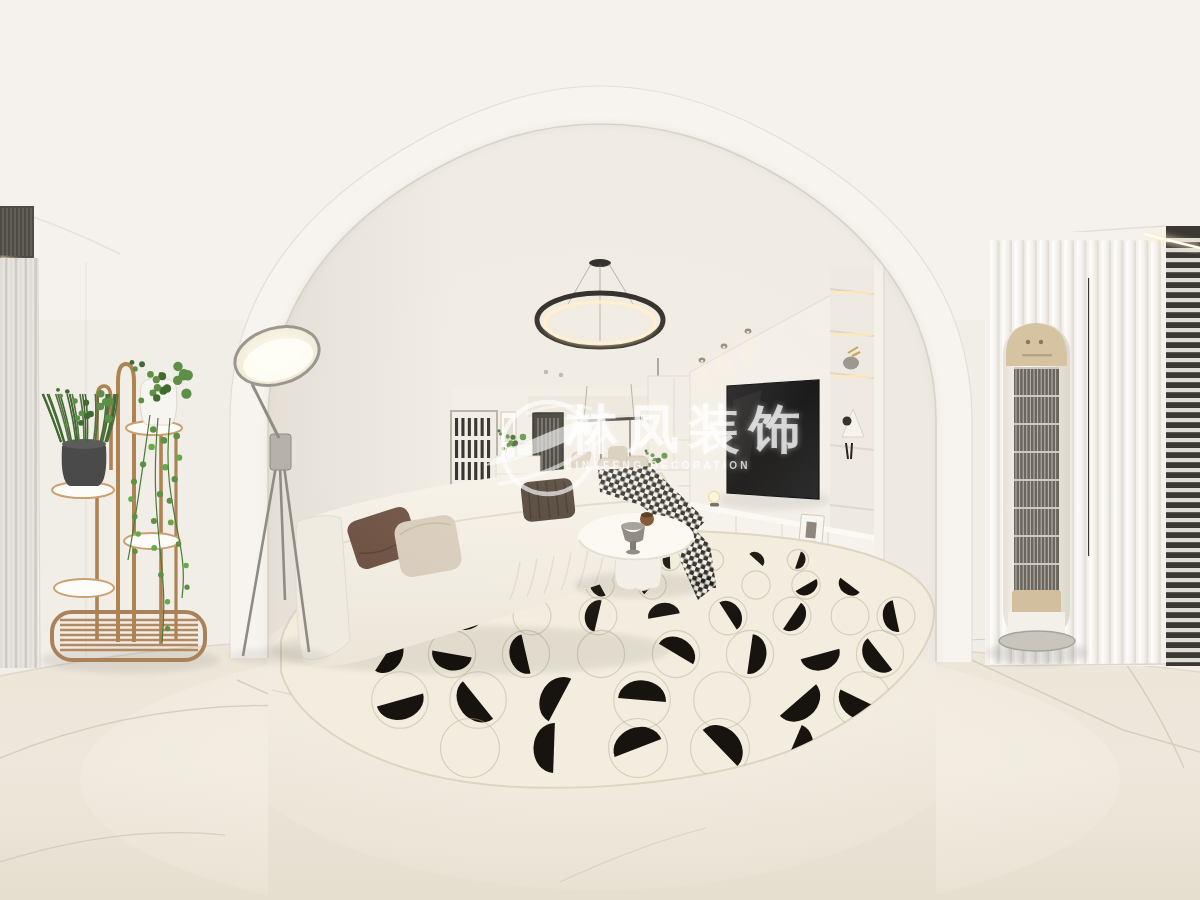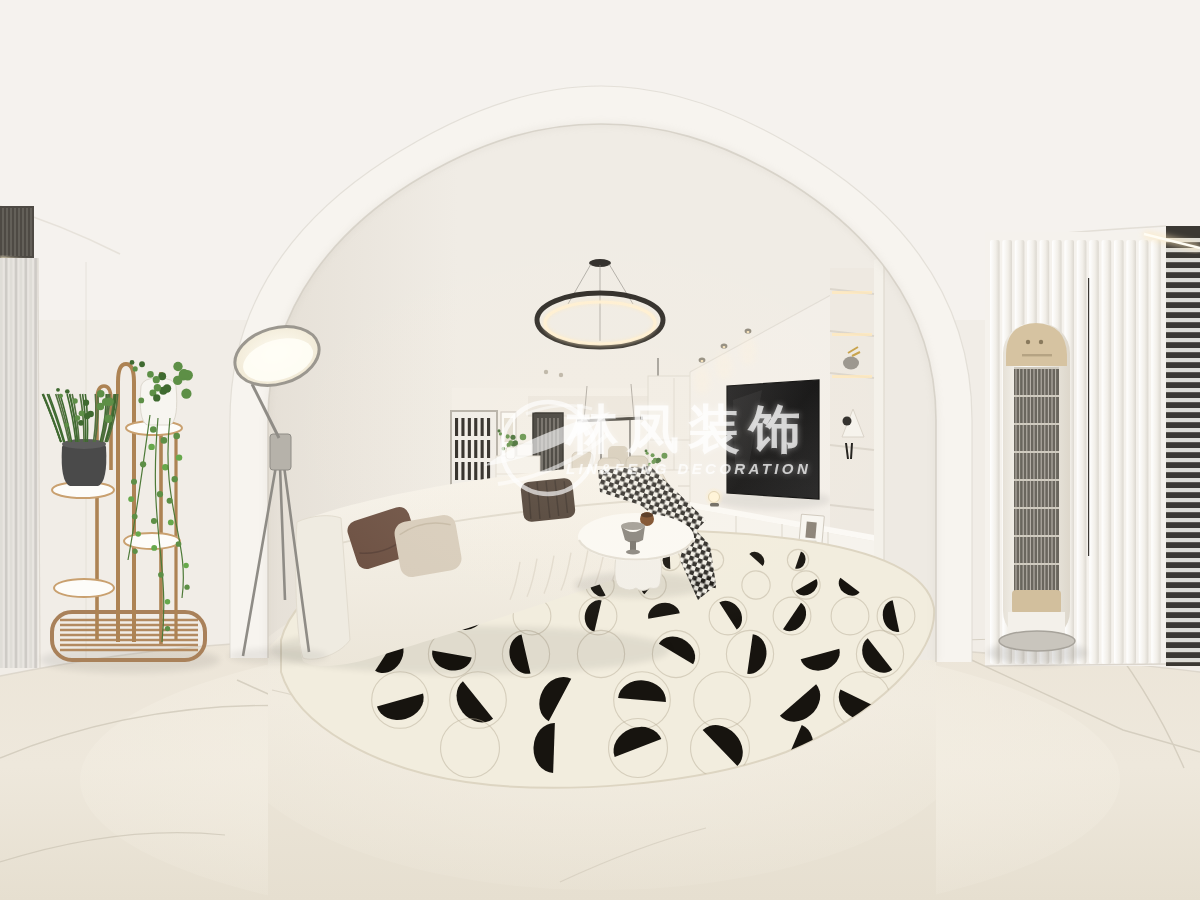--- a/index.html
+++ b/index.html
@@ -3,21 +3,21 @@
 <meta charset="utf-8">
 <style>
   html,body{margin:0;padding:0;background:#ffffff;font-family:"Liberation Sans",sans-serif;}
   #stage{position:relative;width:1200px;height:900px;overflow:hidden;background:#f0ece6;}
   #scene{position:absolute;left:0;top:0;}
   .watermark{position:absolute;left:0;top:0;width:1200px;height:900px;pointer-events:none;}
   .wm-logo{position:absolute;left:468px;top:384px;opacity:.92;}
   .wm-text{position:absolute;left:566px;top:402px;color:rgba(255,255,255,.74);
            text-shadow:0 0 6px rgba(255,255,255,.45);}
   .wm-cn{font-size:52px;font-weight:bold;letter-spacing:9px;line-height:1.05;white-space:nowrap;}
-  .wm-en{font-size:15px;font-weight:bold;letter-spacing:3.4px;margin-top:3px;white-space:nowrap;font-style:italic;}
+  .wm-en{font-size:10px;font-weight:bold;letter-spacing:3.4px;margin-top:3px;white-space:nowrap;}
 </style>
 </head>
 <body>
 
 <div id="stage">
 <svg id="scene" width="1200" height="900" viewBox="0 0 1200 900">
 <defs>
   <linearGradient id="floorGrad" x1="0" y1="0" x2="0" y2="1">
     <stop offset="0" stop-color="#ece5d8"></stop>
           <stop offset=".5" stop-color="#eee8dc"></stop>

